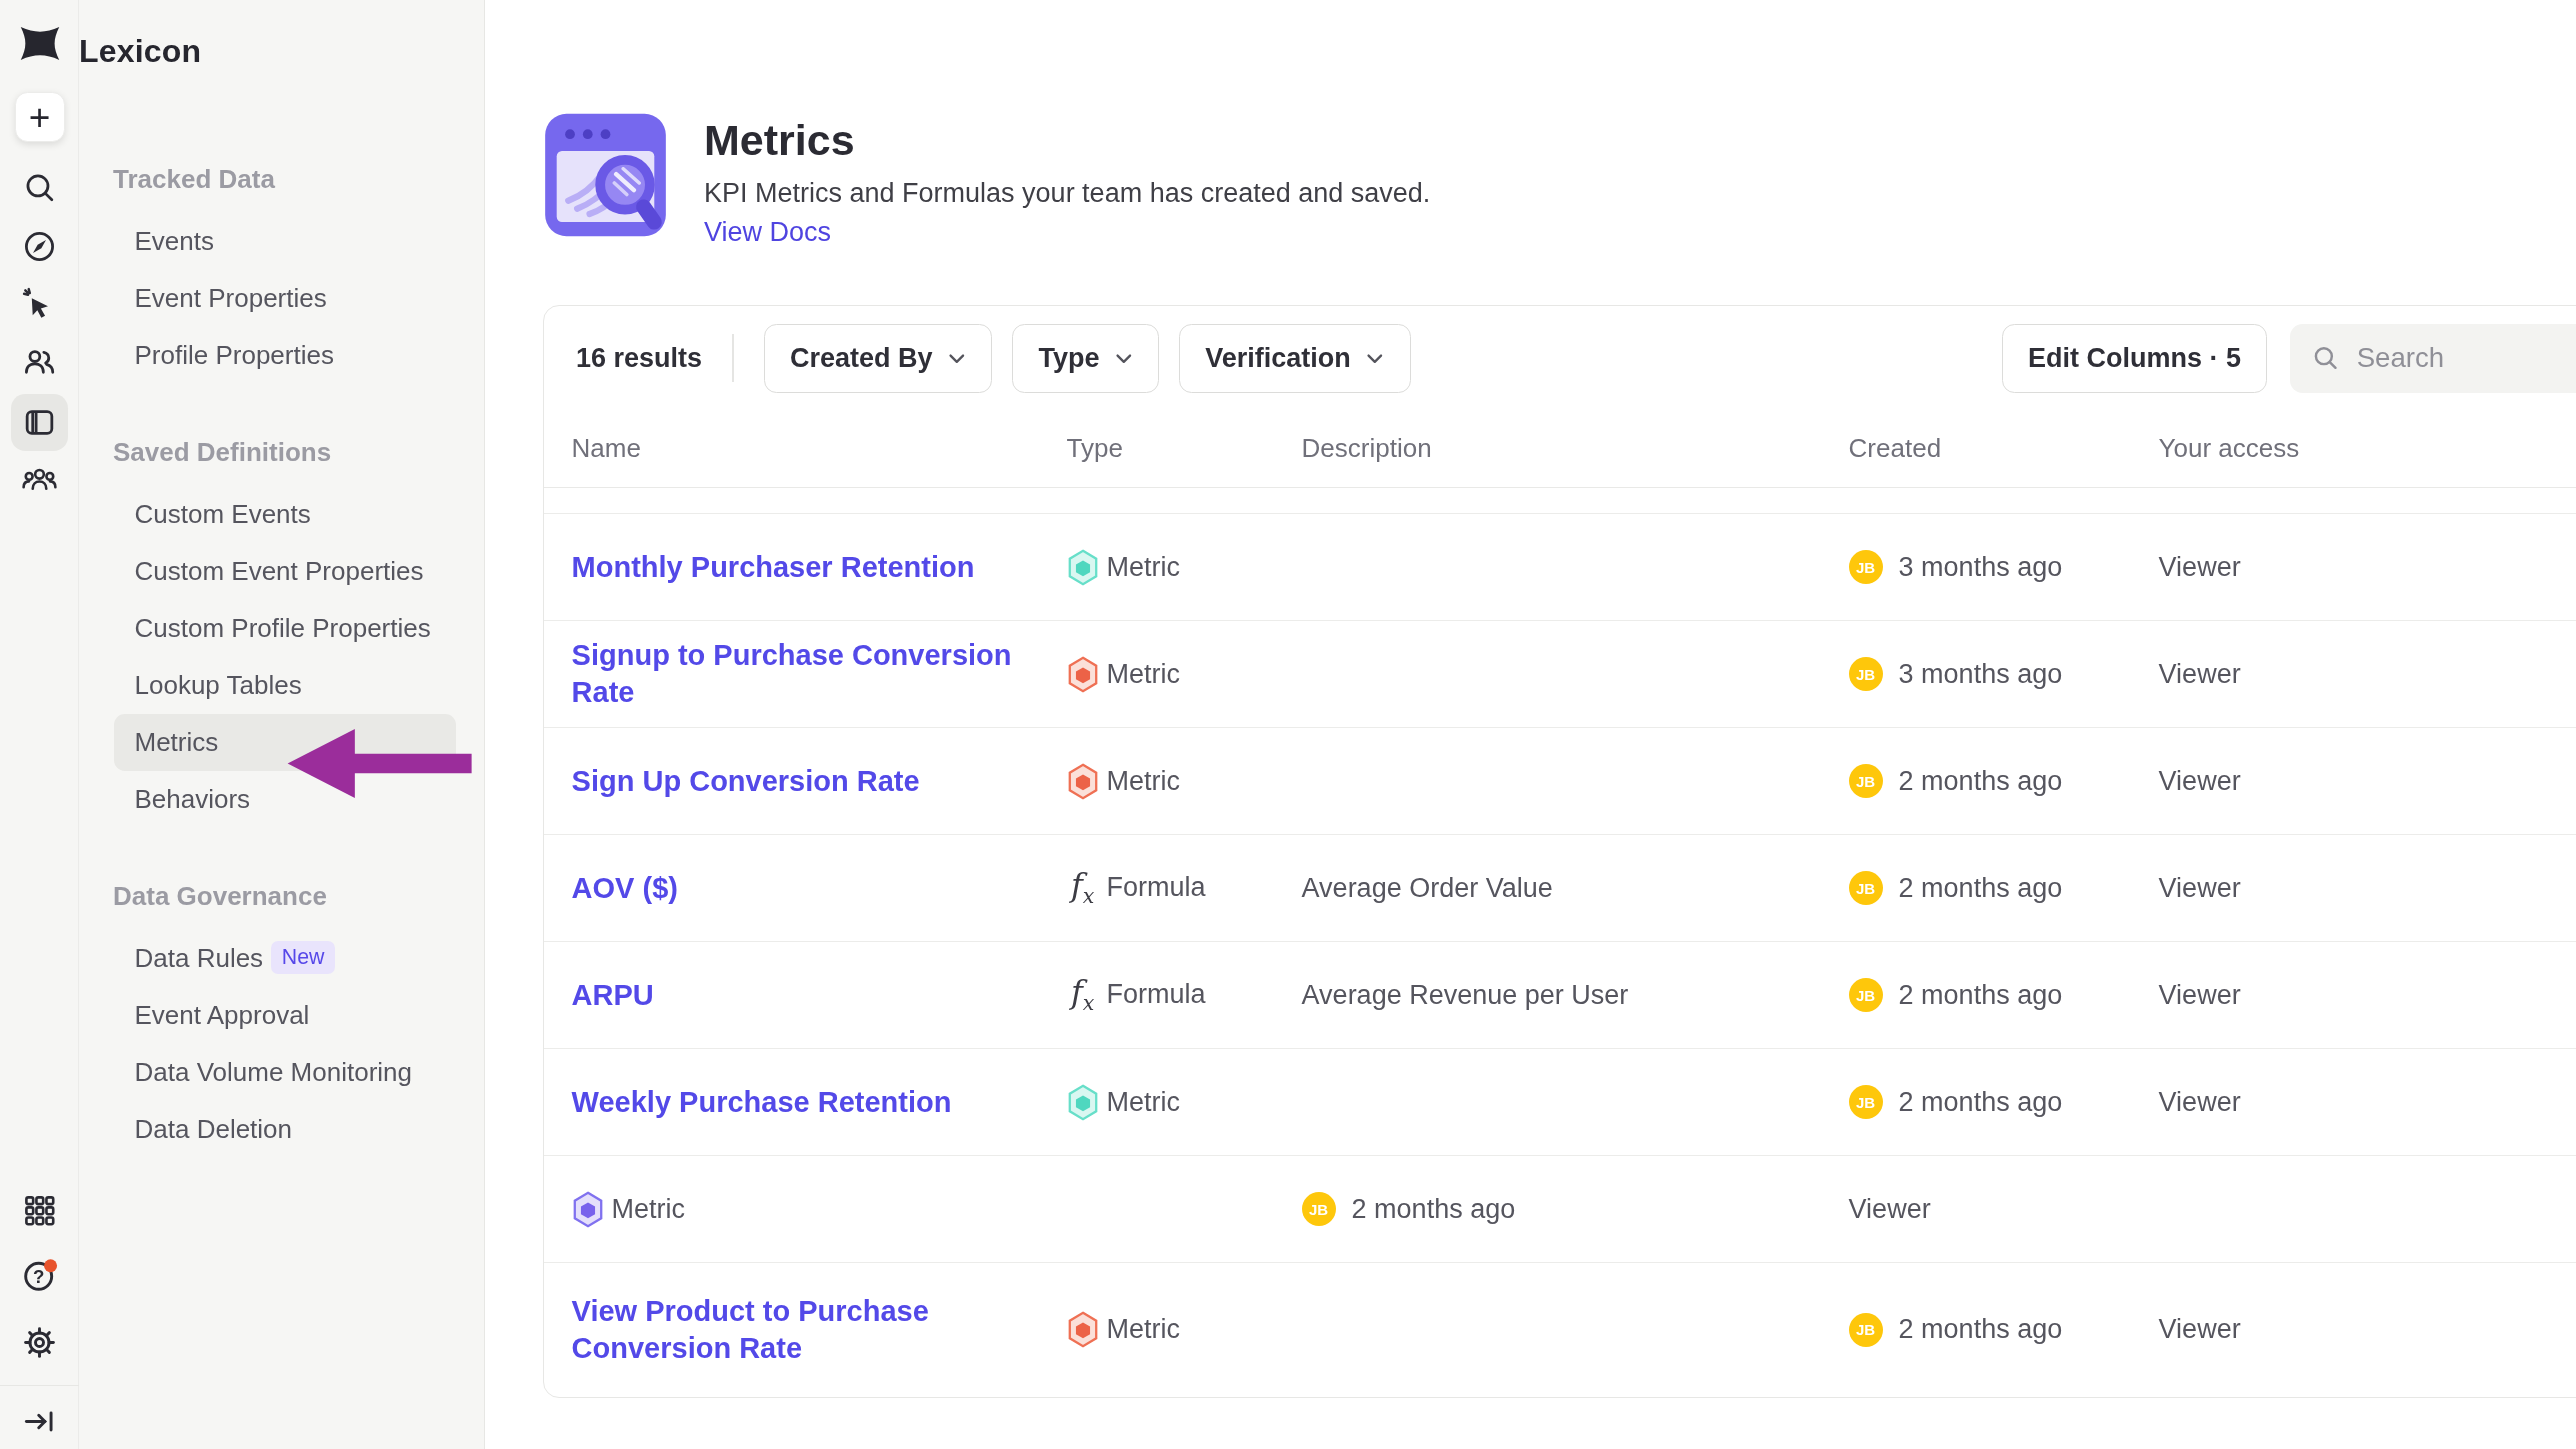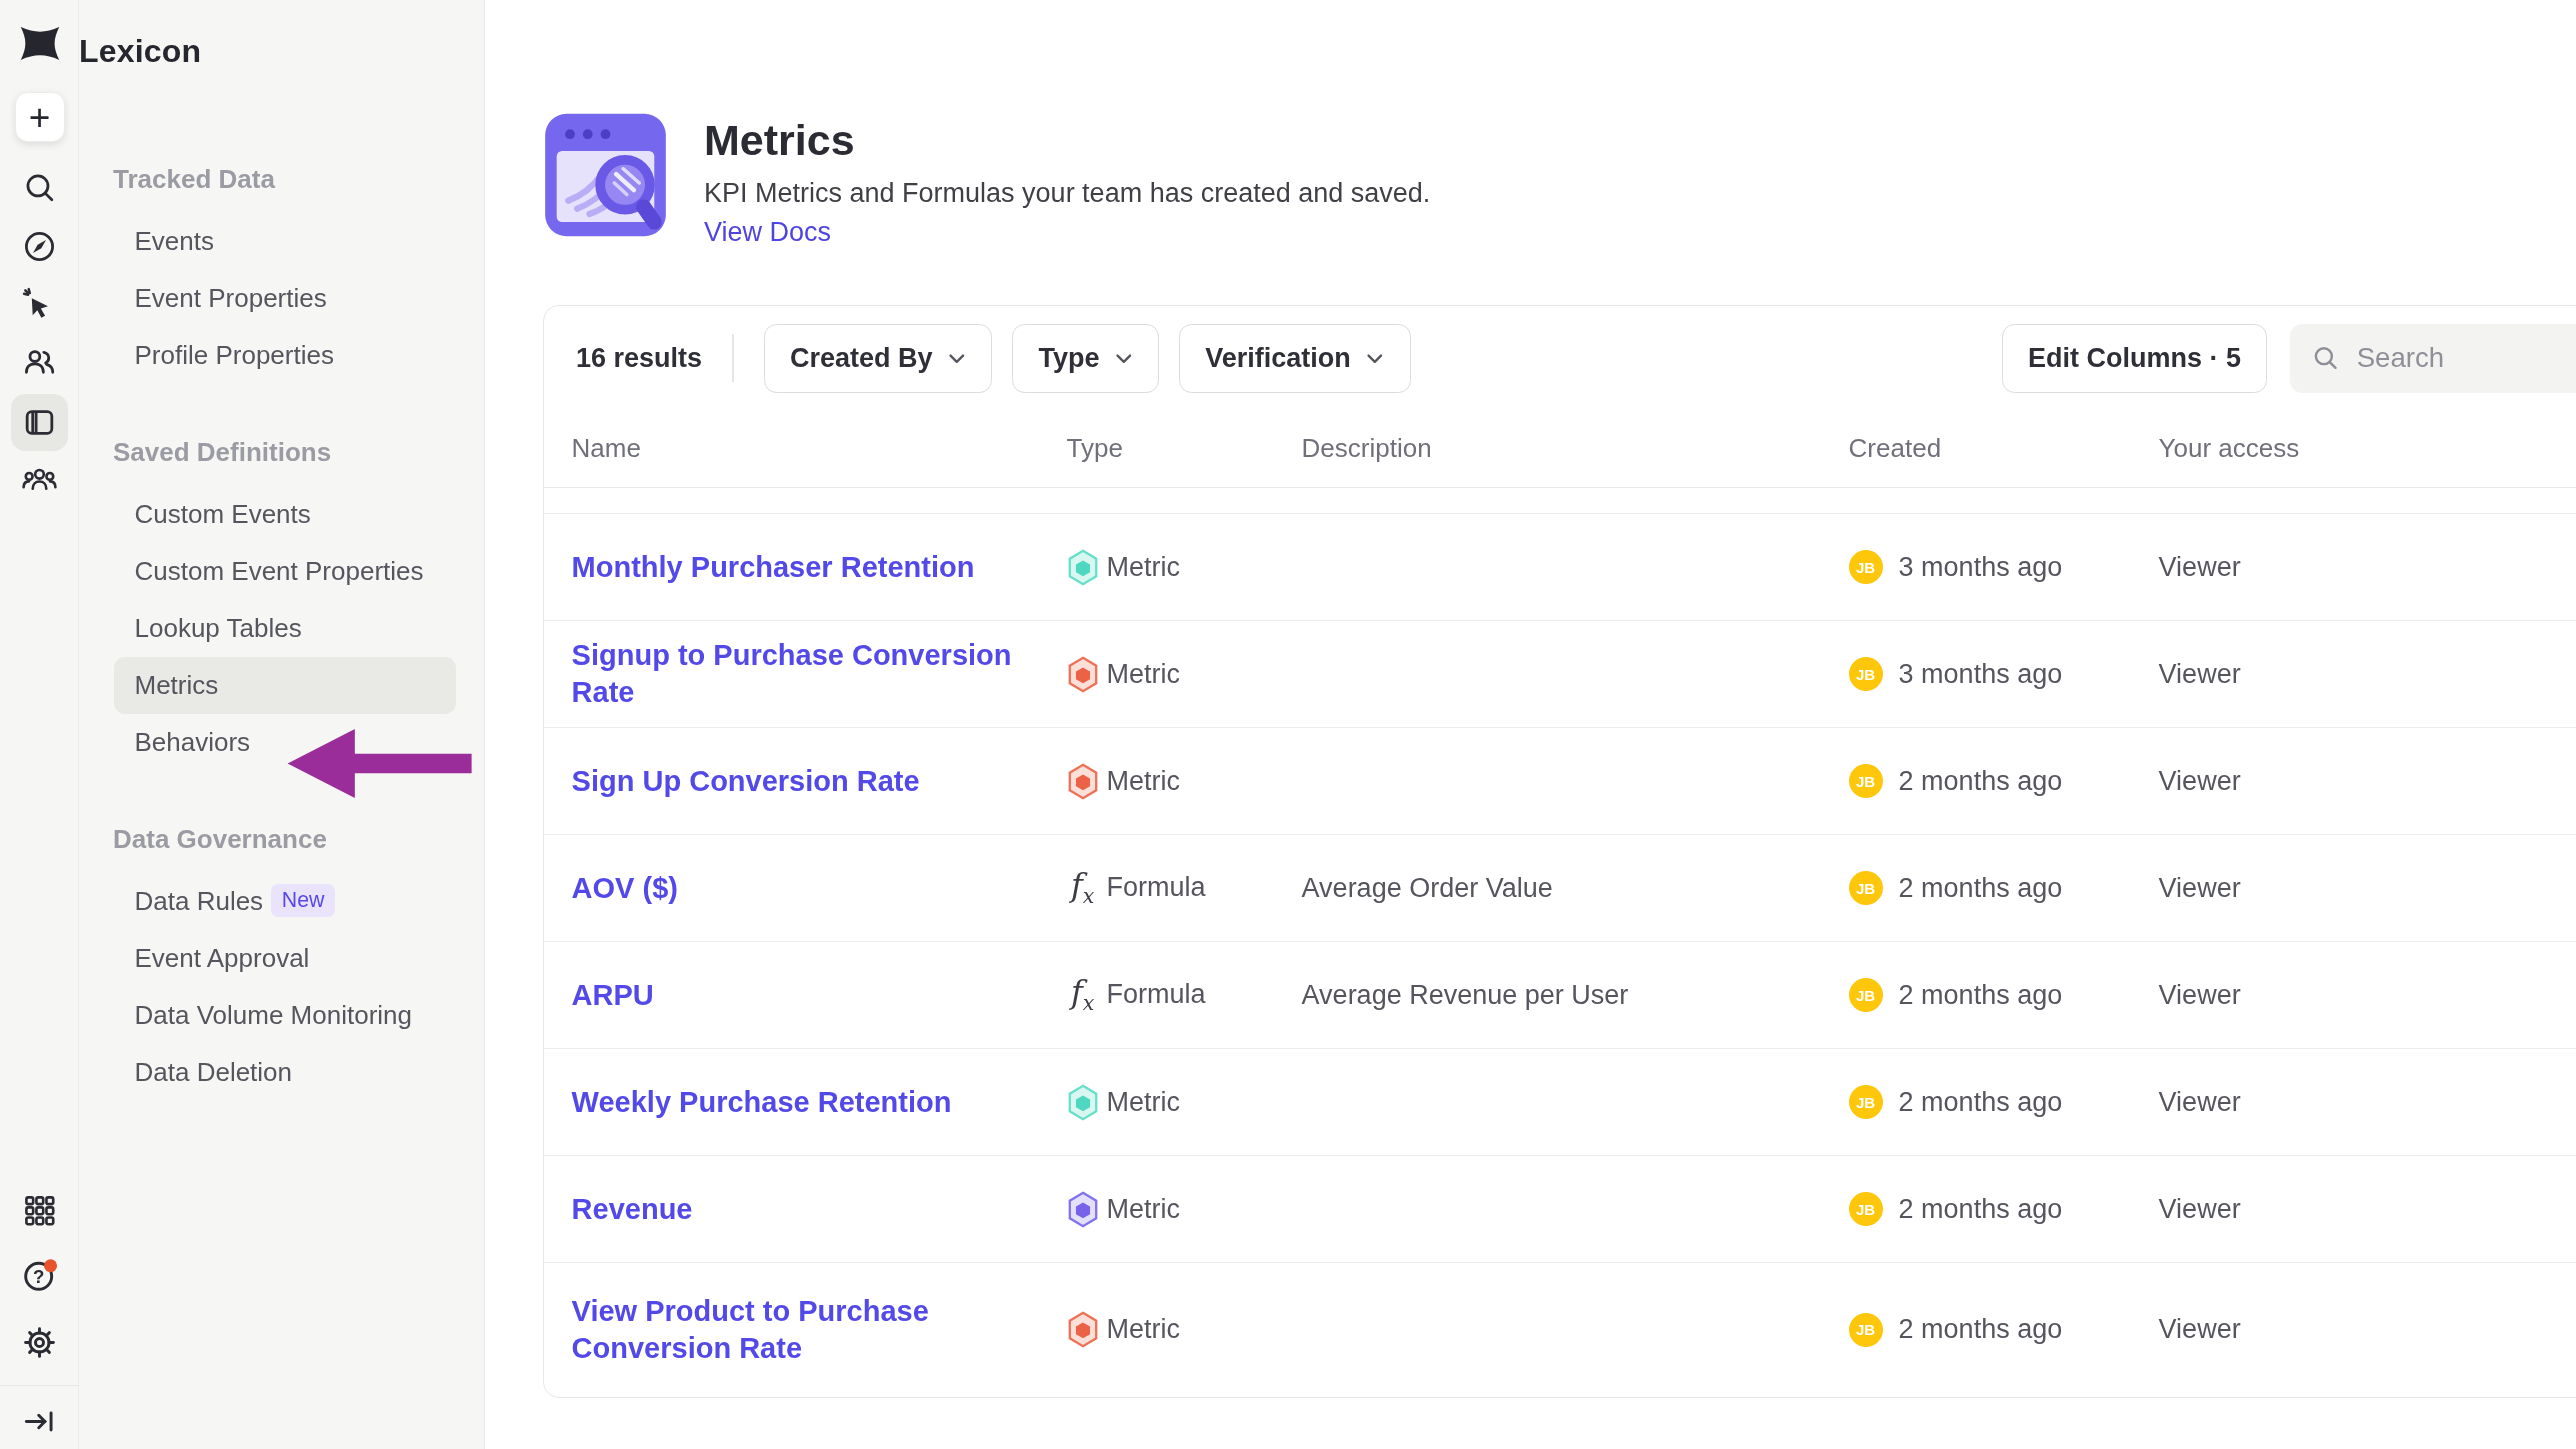--- a/index.html
+++ b/index.html
@@ -214,20 +214,21 @@
             <div class="nav-item"><span>Events</span></div>
             <div class="nav-item"><span>Event Properties</span></div>
             <div class="nav-item"><span>Profile Properties</span></div>
           </div>
         </div>
         <div class="nav-section">
           <div class="section-label">Saved Definitions</div>
           <div class="section-items">
             <div class="nav-item"><span>Custom Events</span></div>
             <div class="nav-item"><span>Custom Event Properties</span></div>
+            <div class="nav-item"><span>Custom Profile Properties</span></div>
             <div class="nav-item"><span>Lookup Tables</span></div>
             <div class="nav-item active"><span>Metrics</span></div>
             <div class="nav-item"><span>Behaviors</span></div>
           </div>
         </div>
         <div class="nav-section">
           <div class="section-label">Data Governance</div>
           <div class="section-items">
             <div class="nav-item"><span>Data Rules</span><span class="badge">New</span></div>
             <div class="nav-item"><span>Event Approval</span></div>
@@ -408,21 +409,20 @@
               <span>Metric</span>
             </div>
             <div class="cell-desc"></div>
             <div class="cell-created">
               <span class="avatar">JB</span>
               <span>2 months ago</span>
             </div>
             <div class="cell-access">Viewer</div>
           </div>
           <div class="row grid-row">
-            <a class="cell-name">Revenue</a>
             <div class="cell-type">
               <span class="type-icon">
                 <svg width="32" height="37" viewBox="0 0 36 42">
                   <polygon points="18,2 33,11 33,31 18,40 3,31 3,11" fill="#e4dffb" stroke="#8071ef" stroke-width="2.6"></polygon>
                   <polygon points="18,13 26,17.5 26,26.5 18,31 10,26.5 10,17.5" fill="#7862ec"></polygon>
                 </svg>
               </span>
               <span>Metric</span>
             </div>
             <div class="cell-desc"></div>

